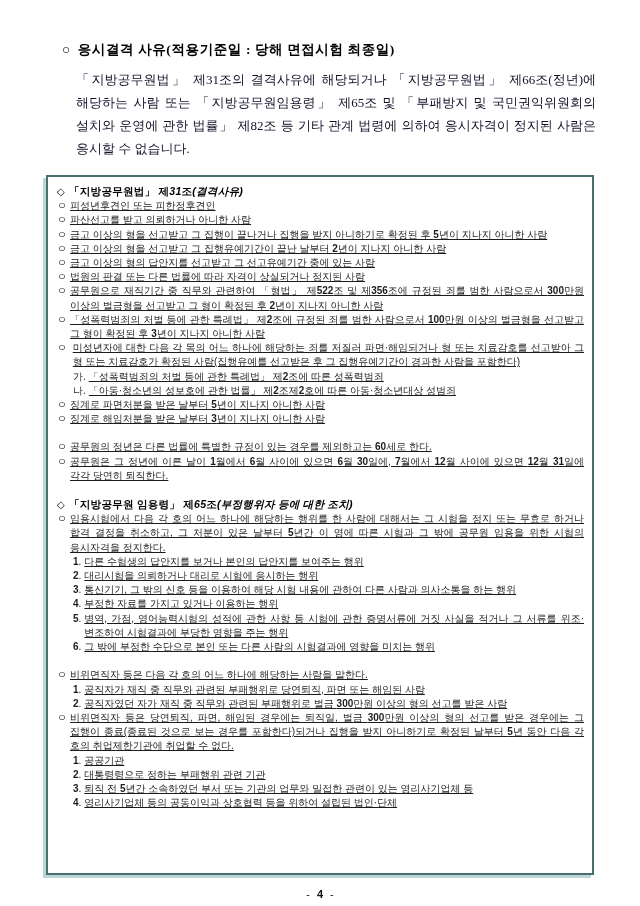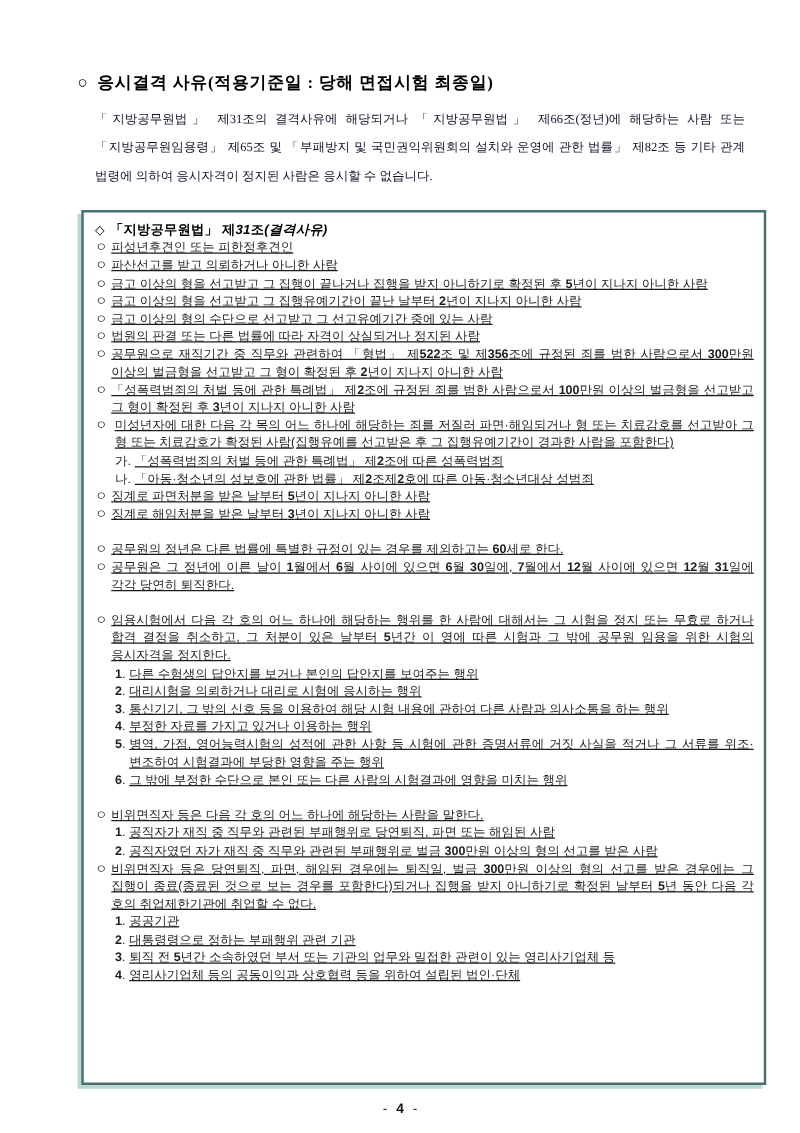--- a/index.html
+++ b/index.html
@@ -6,39 +6,39 @@
   body {
     width:640px; height:906px;
     font-family:"Liberation Sans", sans-serif;
     color:#1c1c1c;
     -webkit-font-smoothing:antialiased;
   }
   .page {
     position:relative;
     width:640px; height:906px;
     box-sizing:border-box;
-    padding:57px 44px 0 46px;
+    padding:41px 44px 0 46px;
     overflow:hidden;
     background:#ffffff;
   }
   .doc-title {
     margin-left:16px;
     font-family:"Liberation Serif", serif;
     font-weight:bold;
     font-size:13.5px;
     letter-spacing:0.6px;
     color:#000000;
     white-space:nowrap;
   }
   .doc-title .tmark { font-weight:normal; margin-right:7px; }
   .intro {
     margin:9px 0 15px 30px;
     width:520px;
     font-family:"Liberation Serif", serif;
-    font-size:10px;
+    font-size:13px;
     line-height:23px;
     text-align:justify;
     word-break:keep-all;
     color:#101028;
   }
   .legal-box {
     width:548px;
     min-height:700px;
     box-sizing:border-box;
     border:2px solid #47706f;
@@ -75,42 +75,42 @@
 <body>
 
 <div class="page">
 
   <div class="doc-title">
     <span class="tmark">○</span><span>응시결격 사유(적용기준일 : 당해 면접시험 최종일)</span>
   </div>
 
   <p class="intro">「지방공무원법」 제31조의 결격사유에 해당되거나 「지방공무원법」 제66조(정년)에 해당하는 사람 또는 「지방공무원임용령」 제65조 및 「부패방지 및 국민권익위원회의 설치와 운영에 관한 법률」 제82조 등 기타 관계 법령에 의하여 응시자격이 정지된 사람은 응시할 수 없습니다.</p>
 
-  <div class="legal-box" style="border-color: rgb(71, 112, 111); box-shadow: rgb(188, 214, 213) -3px 3px 0px 0px; margin-left: 19px;">
+  <div class="legal-box" style="border-color: rgb(71, 112, 111); box-shadow: rgb(188, 214, 213) -3px 3px 0px 0px;">
       <div class="section">
         <div class="sec-h"><span class="dmk">◇</span> 「지방공무원법」 제<i>31</i>조<i>(결격사유)</i></div>
         <div class="item ind0">
           <span class="m">ㅇ</span>
           <span class="t">피성년후견인 또는 피한정후견인</span>
         </div>
         <div class="item ind0">
           <span class="m">ㅇ</span>
           <span class="t">파산선고를 받고 의뢰하거나 아니한 사람</span>
         </div>
         <div class="item ind0">
           <span class="m">ㅇ</span>
           <span class="t">금고 이상의 형을 선고받고 그 집행이 끝나거나 집행을 받지 아니하기로 확정된 후 <b>5</b>년이 지나지 아니한 사람</span>
         </div>
         <div class="item ind0">
           <span class="m">ㅇ</span>
           <span class="t">금고 이상의 형을 선고받고 그 집행유예기간이 끝난 날부터 <b>2</b>년이 지나지 아니한 사람</span>
         </div>
         <div class="item ind0">
           <span class="m">ㅇ</span>
-          <span class="t">금고 이상의 형의 수단으로 선고받고 그 선고유예기간 중에 있는 사람</span>
+          <span class="t">금고 이상의 형의 답안지를 선고받고 그 선고유예기간 중에 있는 사람</span>
         </div>
         <div class="item ind0">
           <span class="m">ㅇ</span>
           <span class="t">법원의 판결 또는 다른 법률에 따라 자격이 상실되거나 정지된 사람</span>
         </div>
         <div class="item ind0">
           <span class="m">ㅇ</span>
           <span class="t">공무원으로 재직기간 중 직무와 관련하여 「형법」 제<b>522</b>조 및 제<b>356</b>조에 규정된 죄를 범한 사람으로서 <b>300</b>만원 이상의 벌금형을 선고받고 그 형이 확정된 후 <b>2</b>년이 지나지 아니한 사람</span>
         </div>
         <div class="item ind0">
@@ -142,20 +142,21 @@
         <div class="item ind0">
           <span class="m">ㅇ</span>
           <span class="t">공무원의 정년은 다른 법률에 특별한 규정이 있는 경우를 제외하고는 <b>60</b>세로 한다.</span>
         </div>
         <div class="item ind0">
           <span class="m">ㅇ</span>
           <span class="t">공무원은 그 정년에 이른 날이 <b>1</b>월에서 <b>6</b>월 사이에 있으면 <b>6</b>월 <b>30</b>일에, <b>7</b>월에서 <b>12</b>월 사이에 있으면 <b>12</b>월 <b>31</b>일에 각각 당연히 퇴직한다.</span>
         </div>
       </div>
       <div class="section">
+        <div class="sec-h"><span class="dmk">◇</span> 「지방공무원 임용령」 제<i>65</i>조<i>(부정행위자 등에 대한 조치)</i></div>
         <div class="item ind0">
           <span class="m">ㅇ</span>
           <span class="t">임용시험에서 다음 각 호의 어느 하나에 해당하는 행위를 한 사람에 대해서는 그 시험을 정지 또는 무효로 하거나 합격 결정을 취소하고, 그 처분이 있은 날부터 <b>5</b>년간 이 영에 따른 시험과 그 밖에 공무원 임용을 위한 시험의 응시자격을 정지한다.</span>
         </div>
         <div class="item ind1">
           <span class="m"><b>1</b>.</span>
           <span class="t">다른 수험생의 답안지를 보거나 본인의 답안지를 보여주는 행위</span>
         </div>
         <div class="item ind1">
           <span class="m"><b>2</b>.</span>

